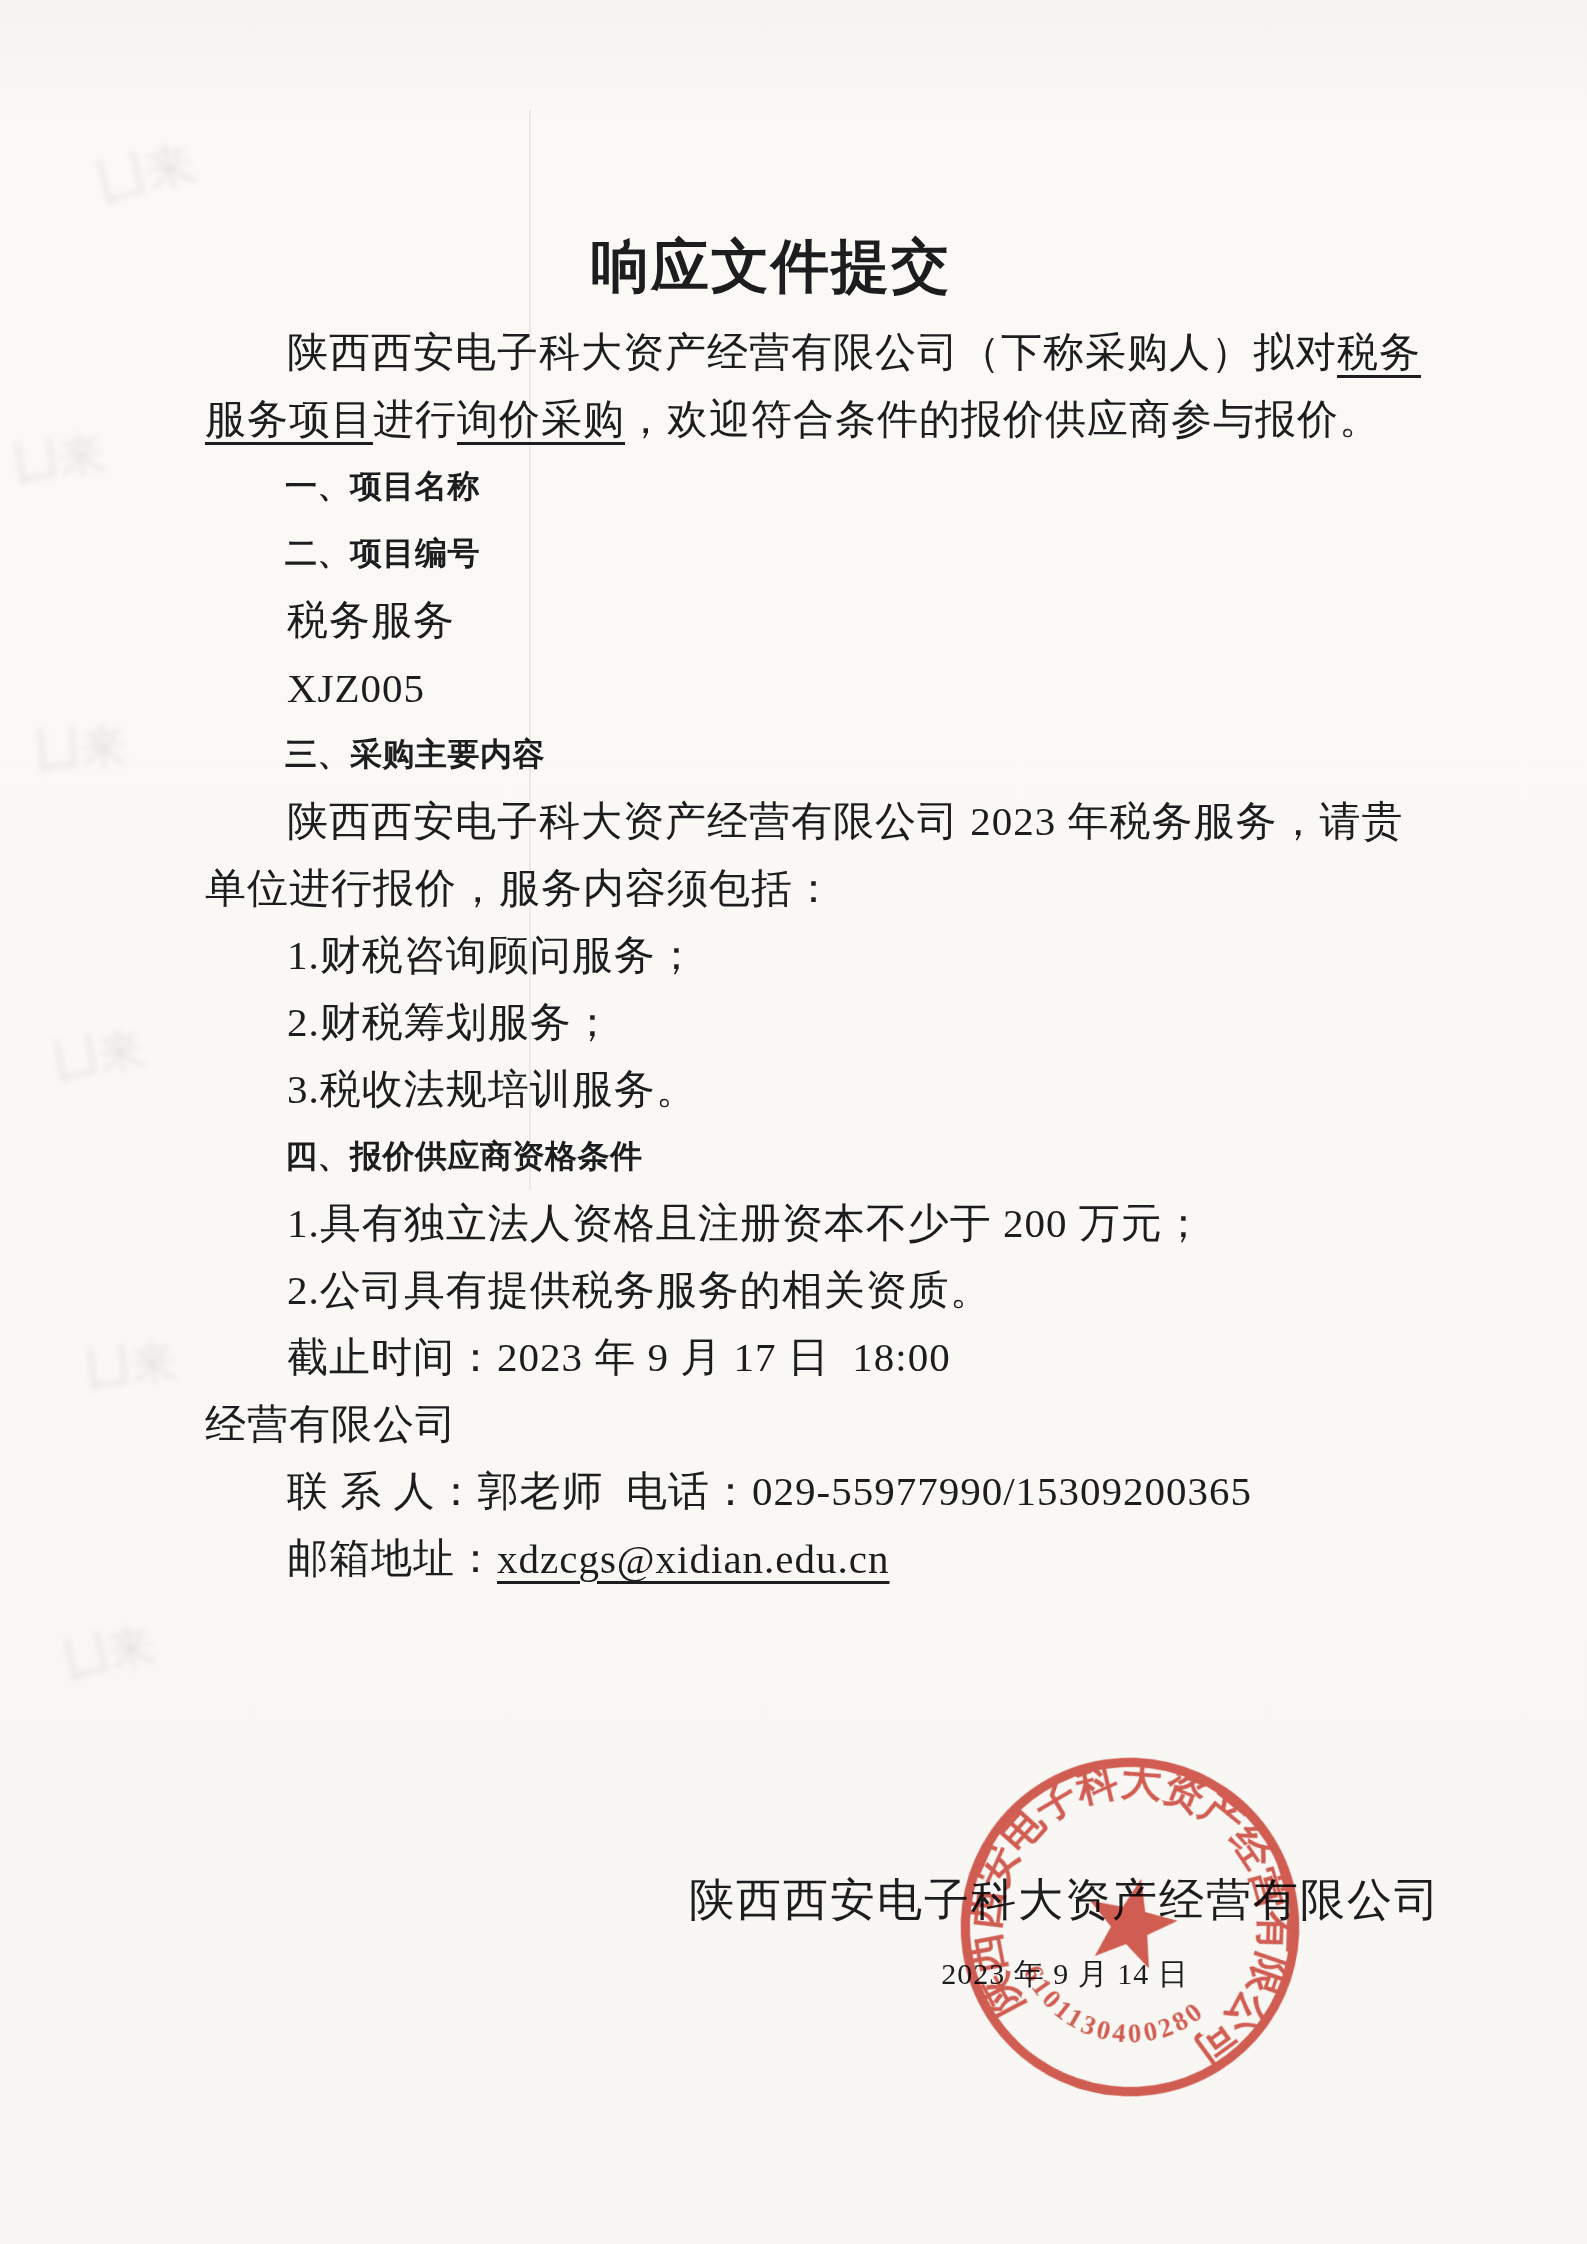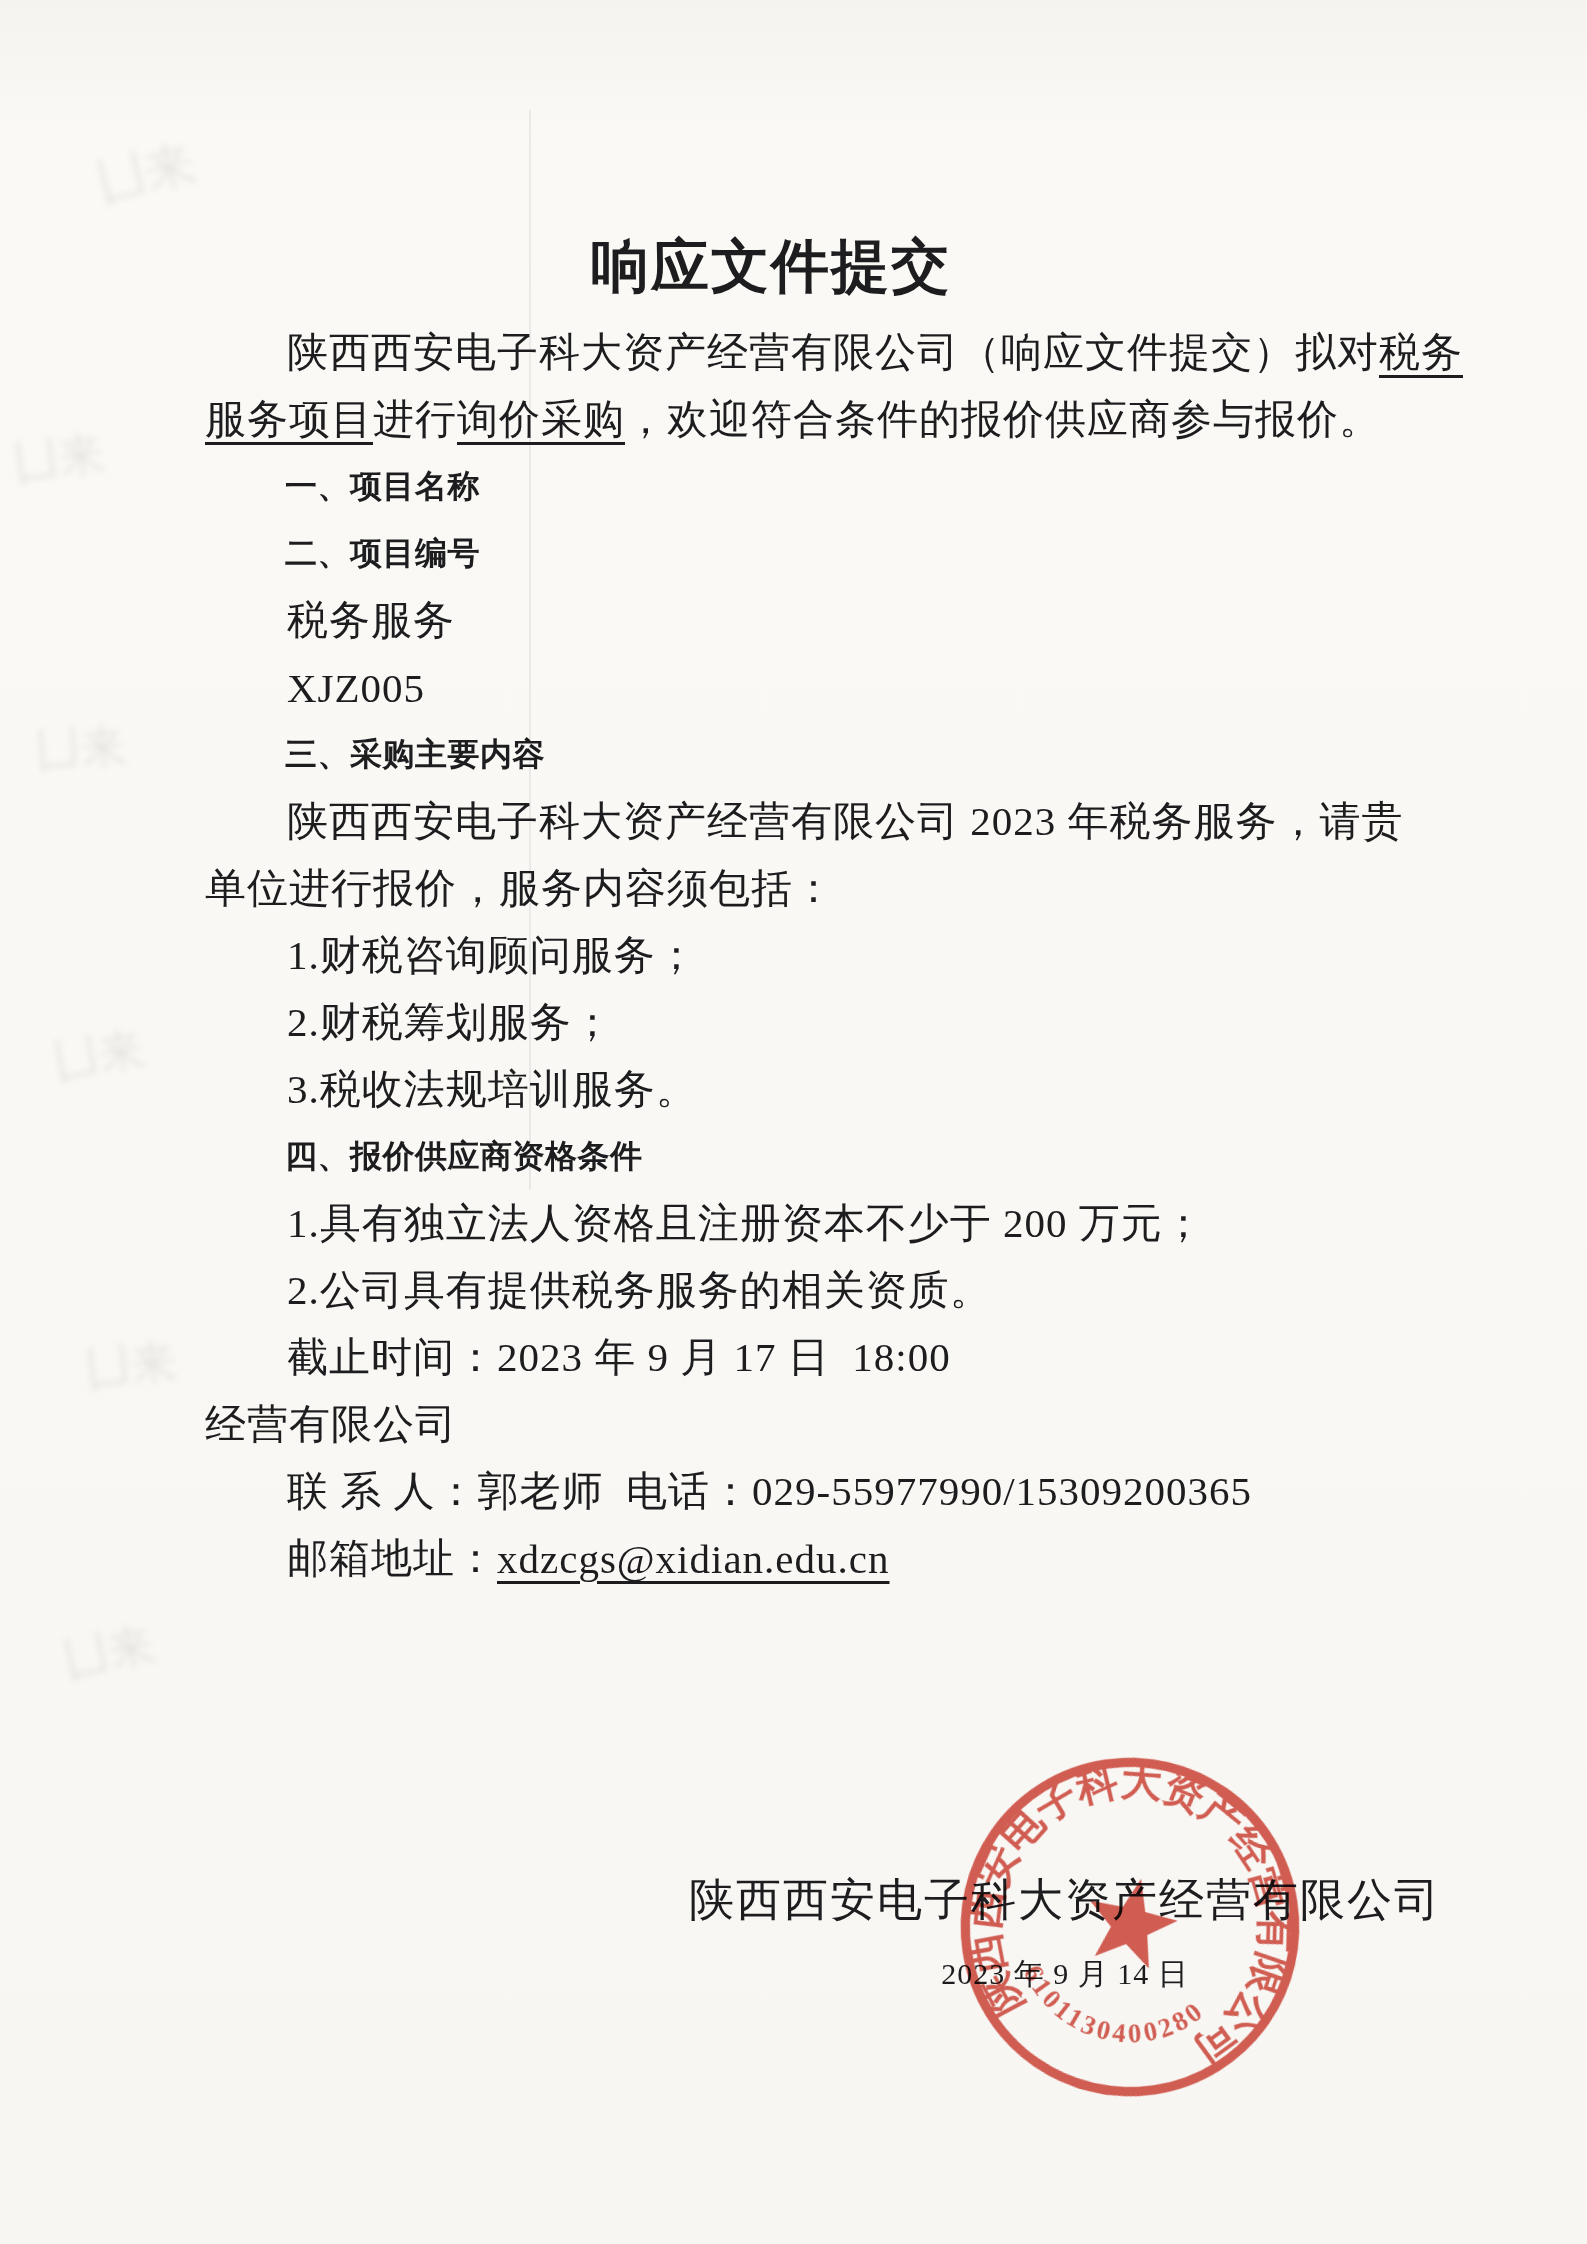--- a/index.html
+++ b/index.html
@@ -91,21 +91,21 @@
   <div class="artifact" style="left:12px;top:428px;">来凵</div>
   <div class="artifact" style="left:34px;top:718px;transform:scaleX(-1) rotate(4deg);">来凵</div>
   <div class="artifact" style="left:52px;top:1025px;transform:scaleX(-1) rotate(10deg);">来凵</div>
   <div class="artifact" style="left:84px;top:1335px;transform:scaleX(-1) rotate(6deg);">来凵</div>
   <div class="artifact" style="left:62px;top:1622px;transform:scaleX(-1) rotate(12deg);">来凵</div>
 
   <div class="content">
 
     <h1 class="title">响应文件提交</h1>
 
-    <div class="line indent"><span>陕西西安电子科大资产经营有限公司（响应文件提交）拟对</span><span class="u">税务</span></div>
+    <div class="line indent"><span>陕西西安电子科大资产经营有限公司（下称采购人）拟对</span><span class="u">税务</span></div>
 
     <div class="line"><span class="u">服务项目</span><span>进行</span><span class="u">询价采购</span><span>，欢迎符合条件的报价供应商参与报价。</span></div>
 
     <div class="line heading">一、项目名称</div>
     <div class="line heading">二、项目编号</div>
 
     <div class="line indent">税务服务</div>
     <div class="line indent">XJZ005</div>
 
     <div class="line heading">三、采购主要内容</div>

